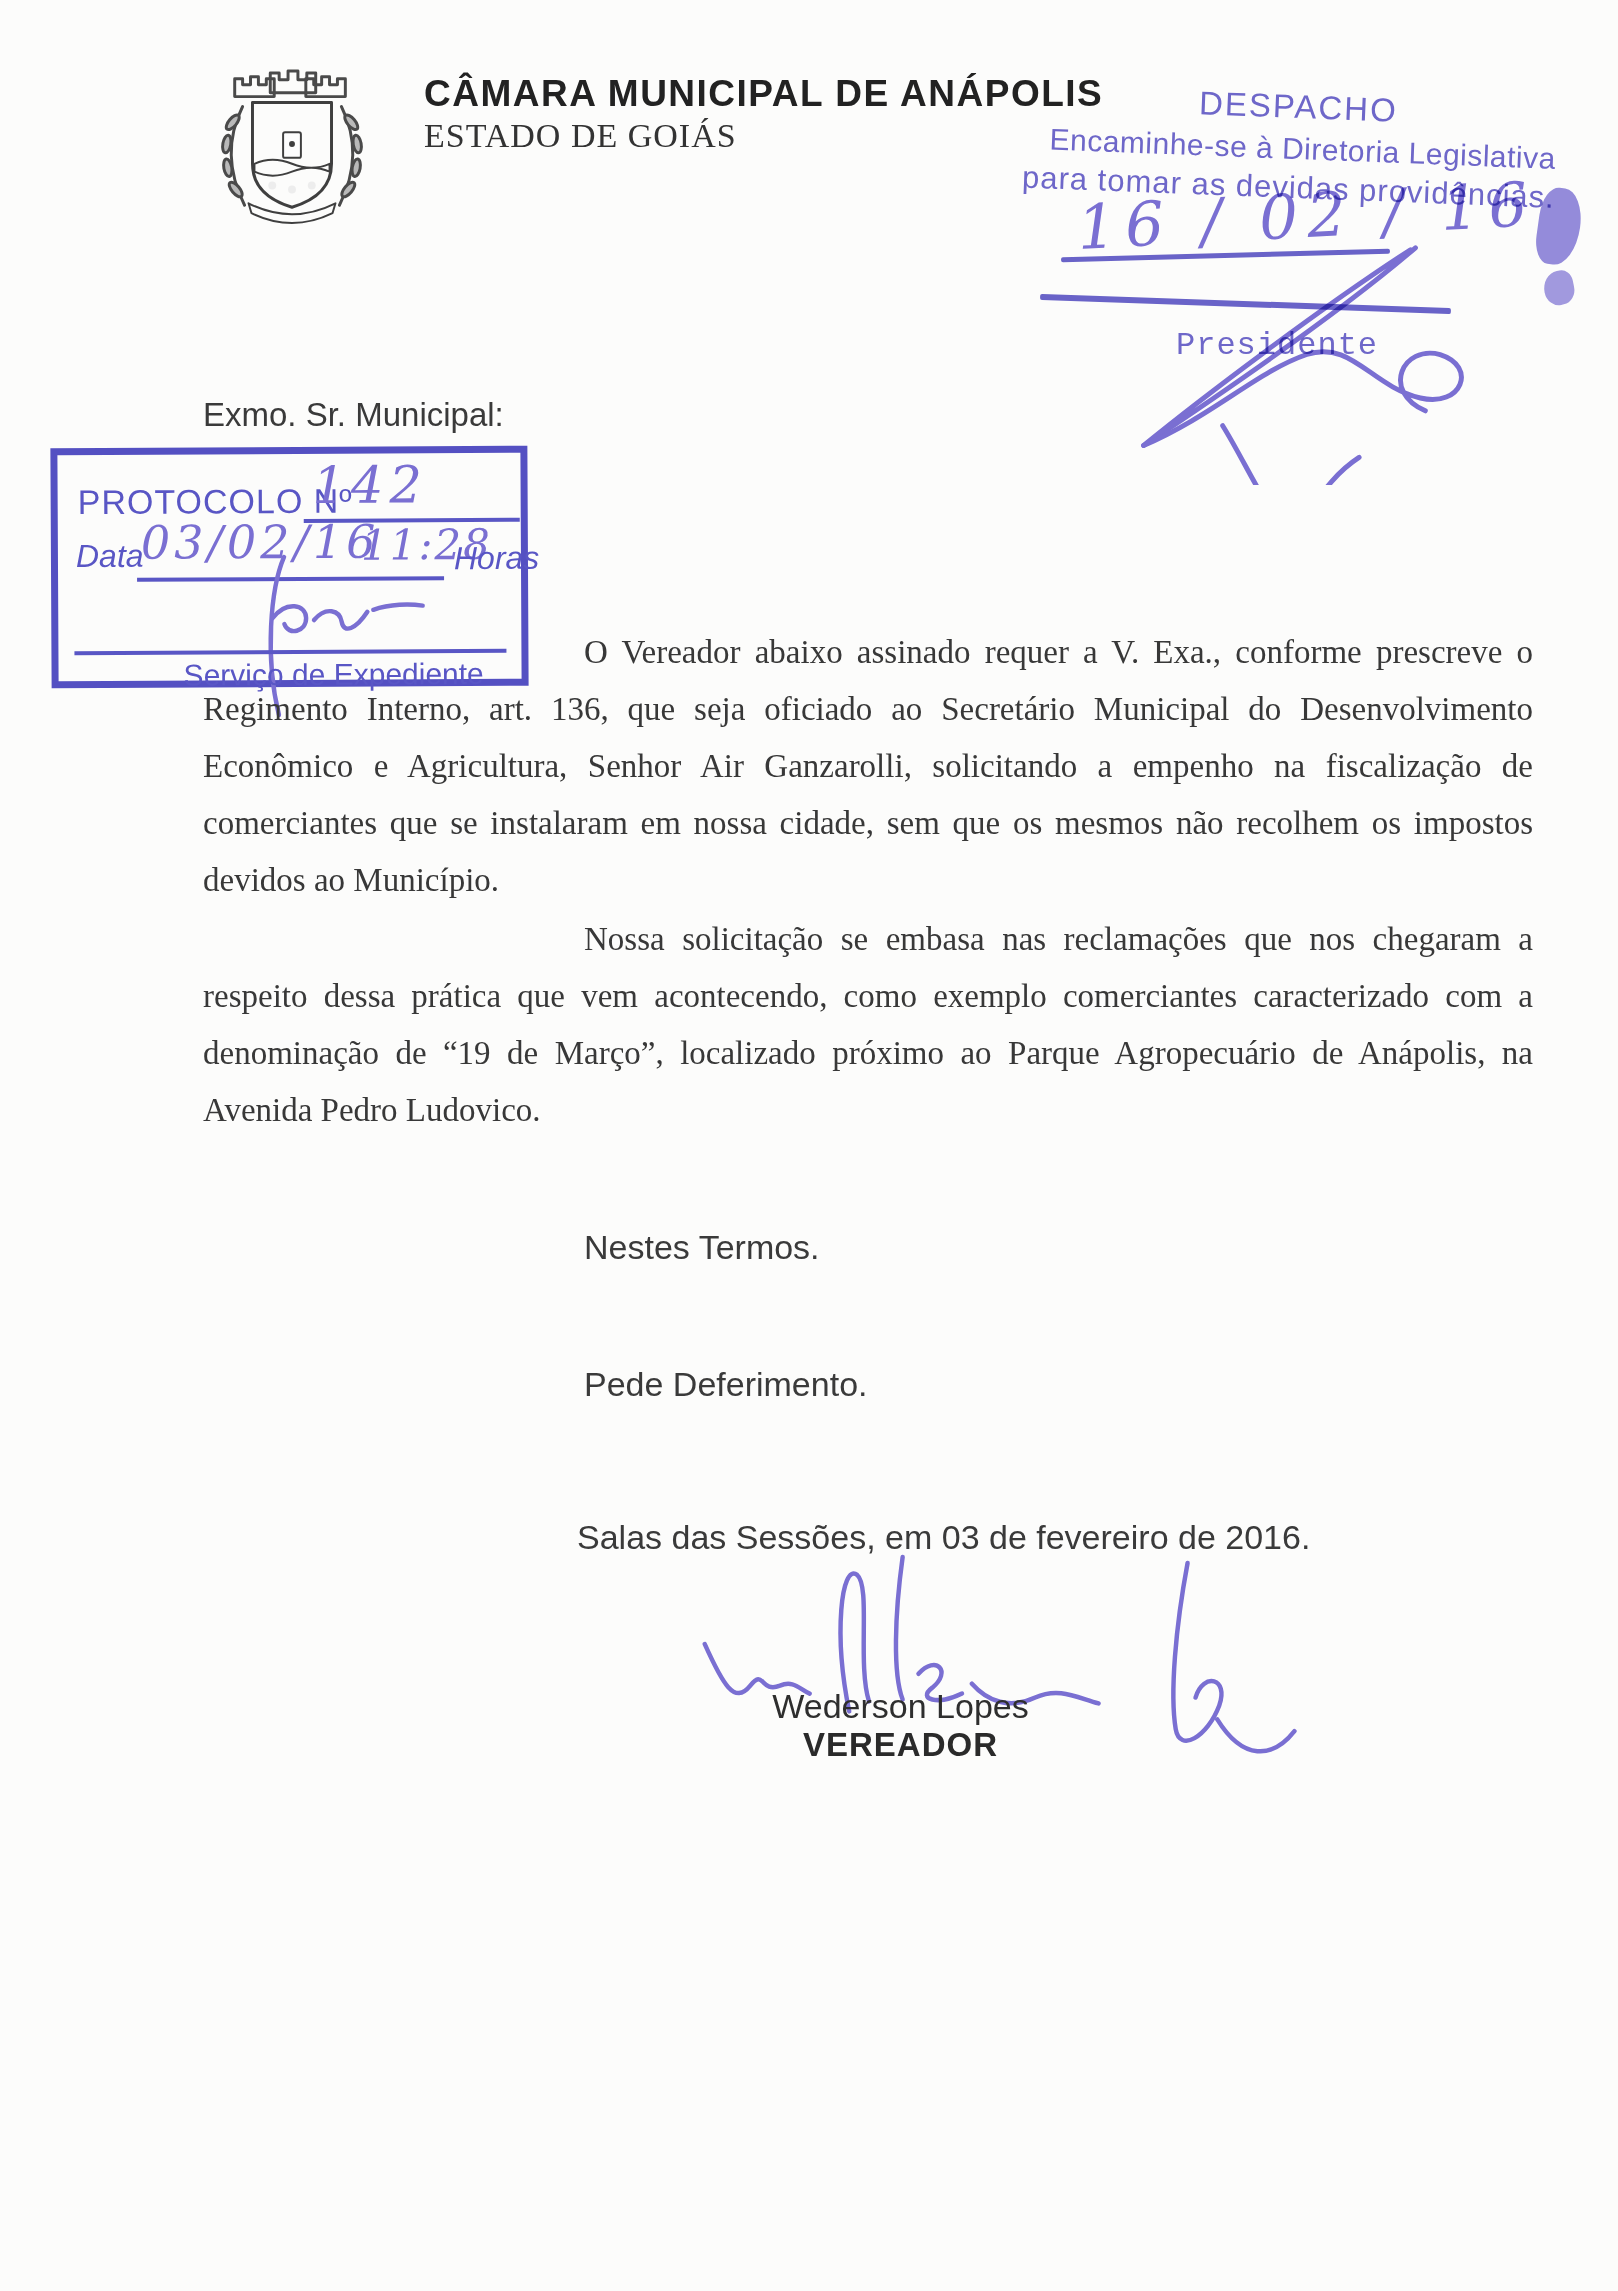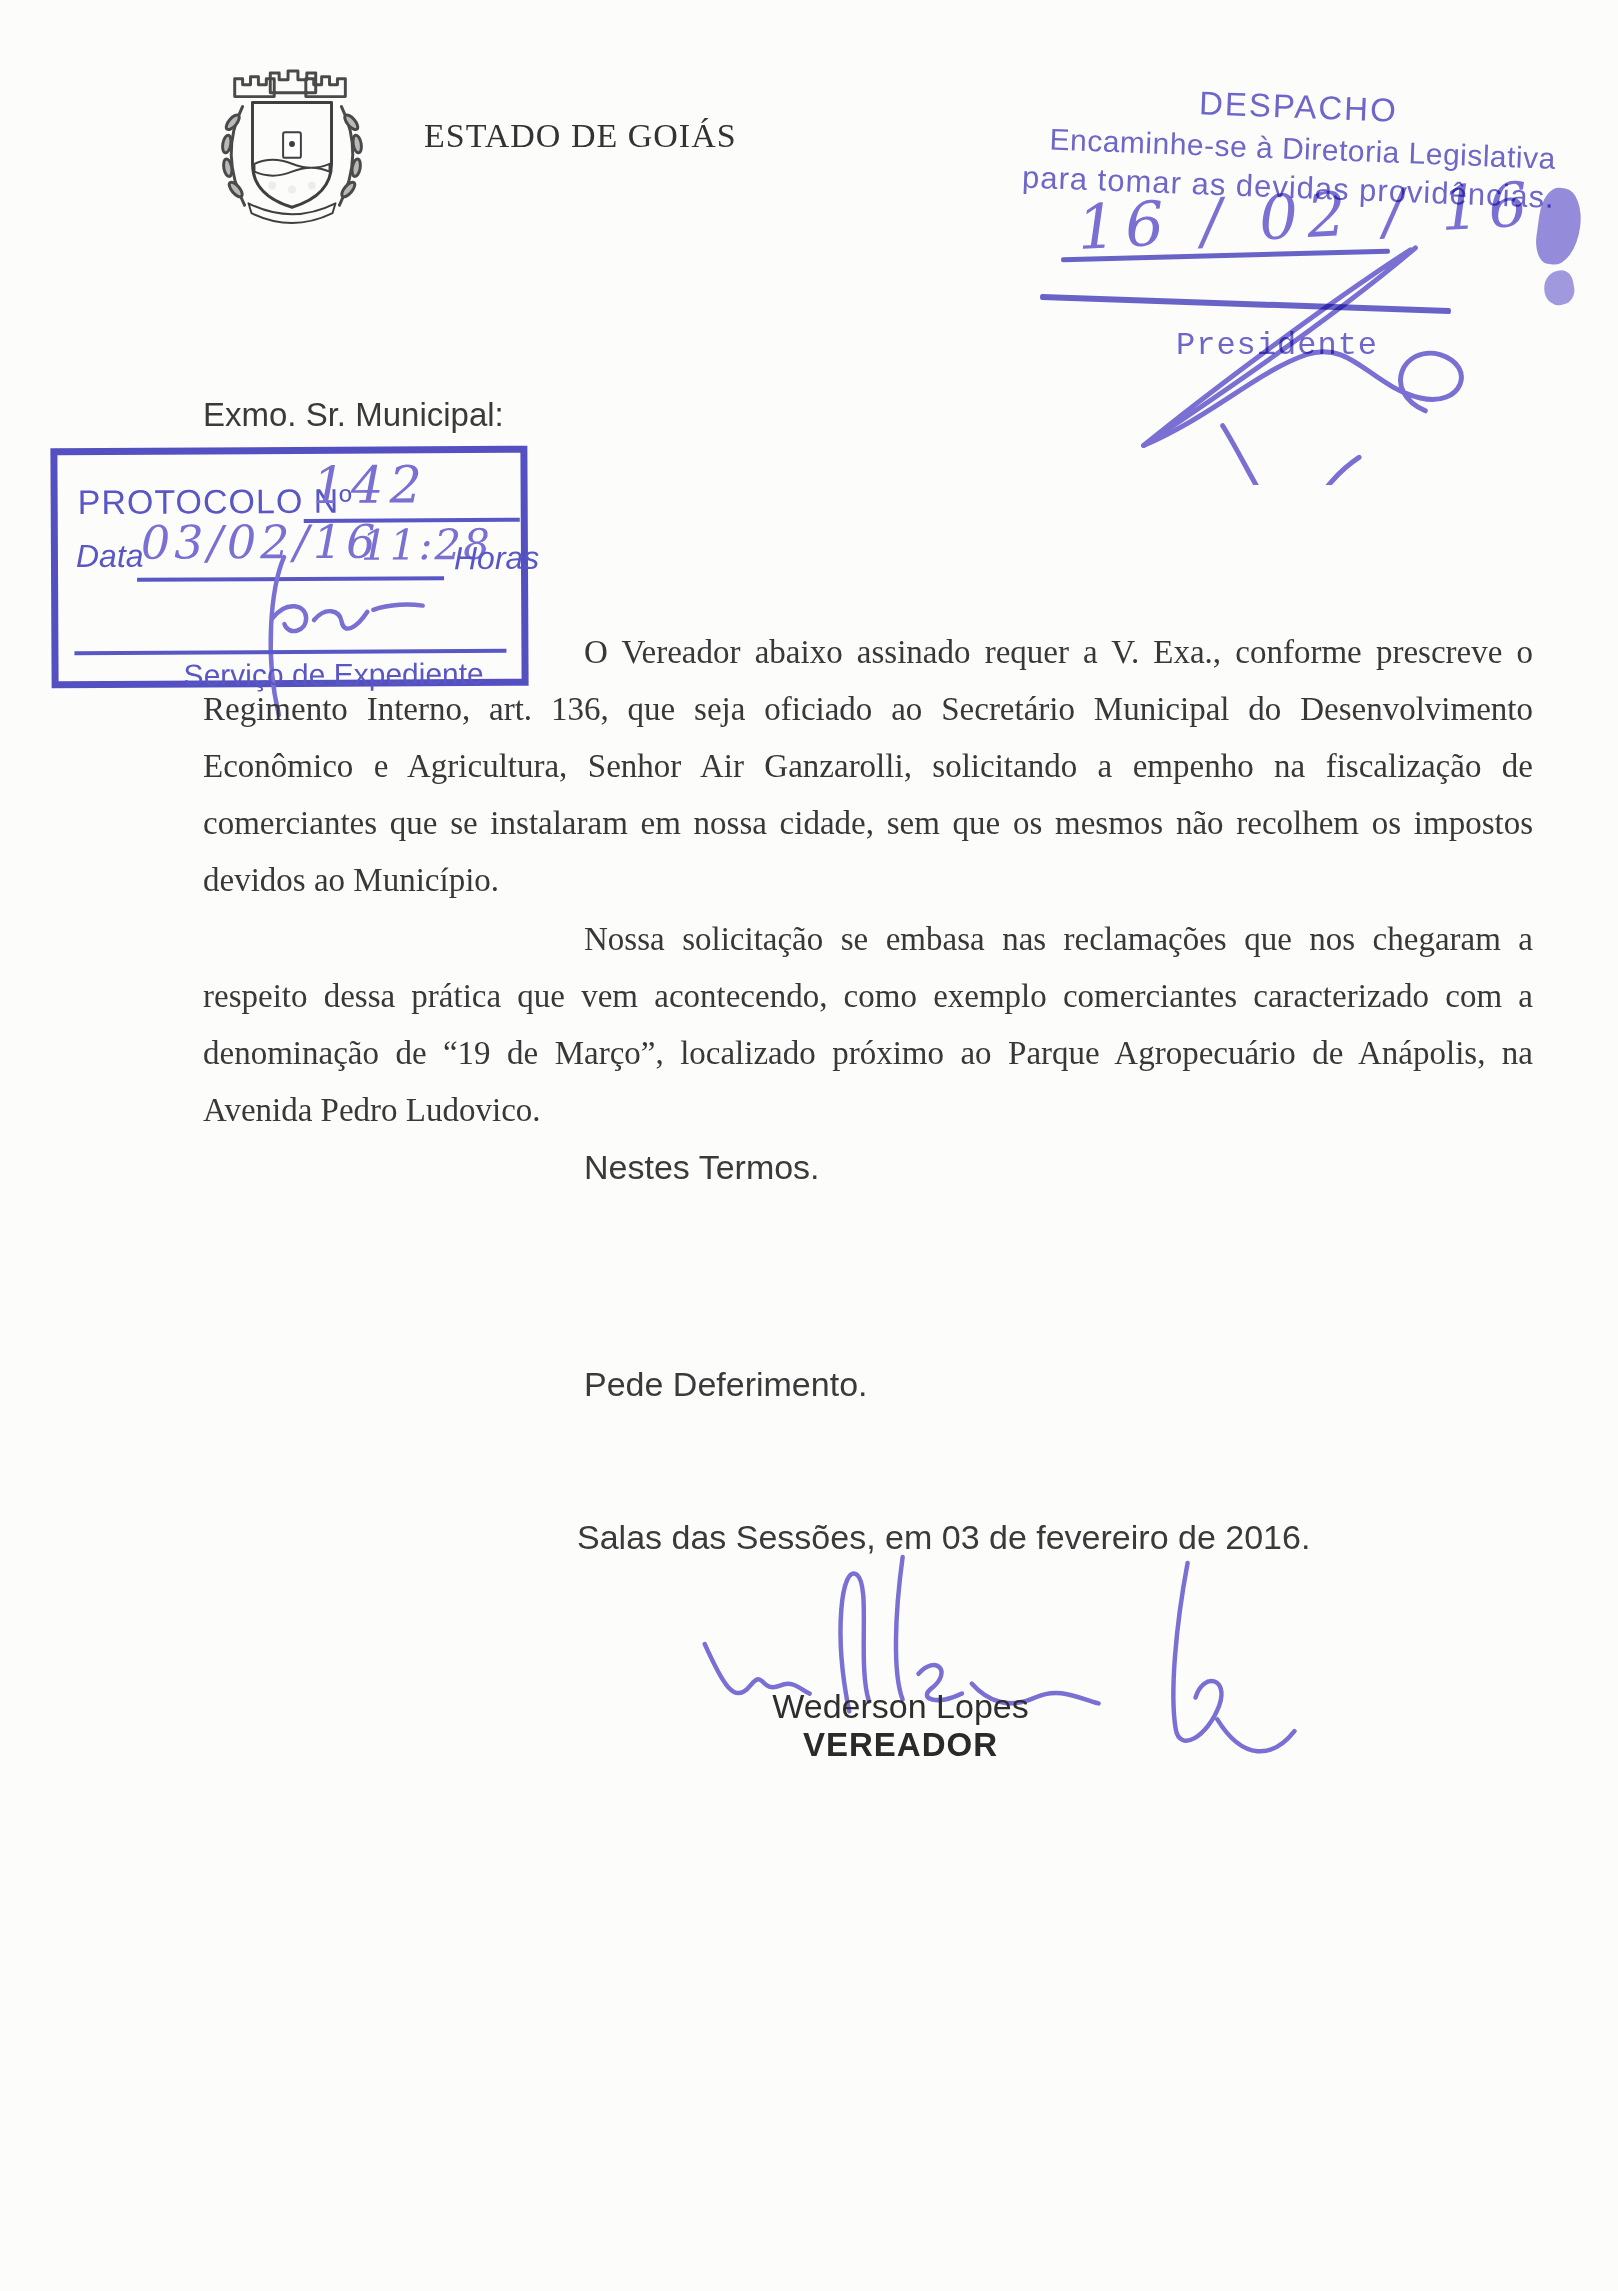--- a/index.html
+++ b/index.html
@@ -123,20 +123,21 @@
         <path d="M140 42 Q164 90 138 142" fill="none"></path>
         <ellipse cx="150" cy="58" rx="9" ry="4" transform="rotate(50 150 58)"></ellipse>
         <ellipse cx="156" cy="80" rx="9" ry="4" transform="rotate(80 156 80)"></ellipse>
         <ellipse cx="155" cy="104" rx="9" ry="4" transform="rotate(100 155 104)"></ellipse>
         <ellipse cx="147" cy="126" rx="9" ry="4" transform="rotate(130 147 126)"></ellipse>
       </g>
       <path d="M46 140 Q90 162 134 140 L131 150 Q90 170 49 150 Z" fill="#9a9a9a" stroke="#3f3f3f" stroke-width="2"></path>
     </svg>
   </div>
 
+  <div class="abs org-title" style="left:424px;top:73px;">CÂMARA MUNICIPAL DE ANÁPOLIS</div>
   <div class="abs org-state" style="left:424px;top:117px;">ESTADO DE GOIÁS</div>
 
 
   <div class="abs stamp despacho" style="left:1012px;top:77px;">
     <div class="despacho-title">DESPACHO</div>
     <div class="despacho-l1">Encaminhe-se à Diretoria Legislativa</div>
     <div class="despacho-l2">para tomar as devidas providências.</div>
   </div>
 
   <div class="abs stamp hand despacho-date" style="left:1077px;top:180px;">16 / 02 / 16</div>
@@ -179,21 +180,21 @@
       </svg>
     </div>
 
     <div class="abs blue-line" style="left:16px;top:196px;width:432px;height:4px;"></div>
     <div class="abs dept-label" style="left:125px;top:204px;">Serviço de Expediente</div>
   </div>
 
   <div class="abs para" style="left:203px;top:624px;">O Vereador abaixo assinado requer a V. Exa., conforme prescreve o Regimento Interno, art. 136, que seja oficiado ao Secretário Municipal do Desenvolvimento Econômico e Agricultura, Senhor Air Ganzarolli, solicitando a empenho na fiscalização de comerciantes que se instalaram em nossa cidade, sem que os mesmos não recolhem os impostos devidos ao Município.</div>
   <div class="abs para" style="left:203px;top:911px;">Nossa solicitação se embasa nas reclamações que nos chegaram a respeito dessa prática que vem acontecendo, como exemplo comerciantes caracterizado com a denominação de “19 de Março”, localizado próximo ao Parque Agropecuário de Anápolis, na Avenida Pedro Ludovico.</div>
 
-  <div class="abs closing" style="left:584px;top:1148px;text-align:right;">Nestes Termos.</div>
+  <div class="abs closing" style="left:584px;top:1228px;text-align:right;">Nestes Termos.</div>
   <div class="abs closing" style="left:584px;top:1329px;margin-top:36px;">Pede Deferimento.</div>
 
   <div class="abs closing" style="left:577px;top:1518px;">Salas das Sessões, em 03 de fevereiro de 2016.</div>
 
   <div class="abs stamp" style="left:683px;top:1535px;">
     <svg width="653" height="238" viewBox="0 0 660 240">
       <path class="pen" stroke-width="4.5" d="M22 110 C 40 150, 52 172, 68 152 C 82 134, 78 160, 98 152 C 112 146, 118 156, 128 160"></path>
       <path class="pen" stroke-width="4.5" d="M168 178 C 152 100, 160 28, 176 40 C 190 52, 176 130, 188 168"></path>
       <path class="pen" stroke-width="4.5" d="M222 22 C 214 80, 212 140, 222 166"></path>
       <path class="pen" stroke-width="4.5" d="M238 140 C 256 120, 272 138, 252 154 C 236 166, 258 172, 282 160"></path>

